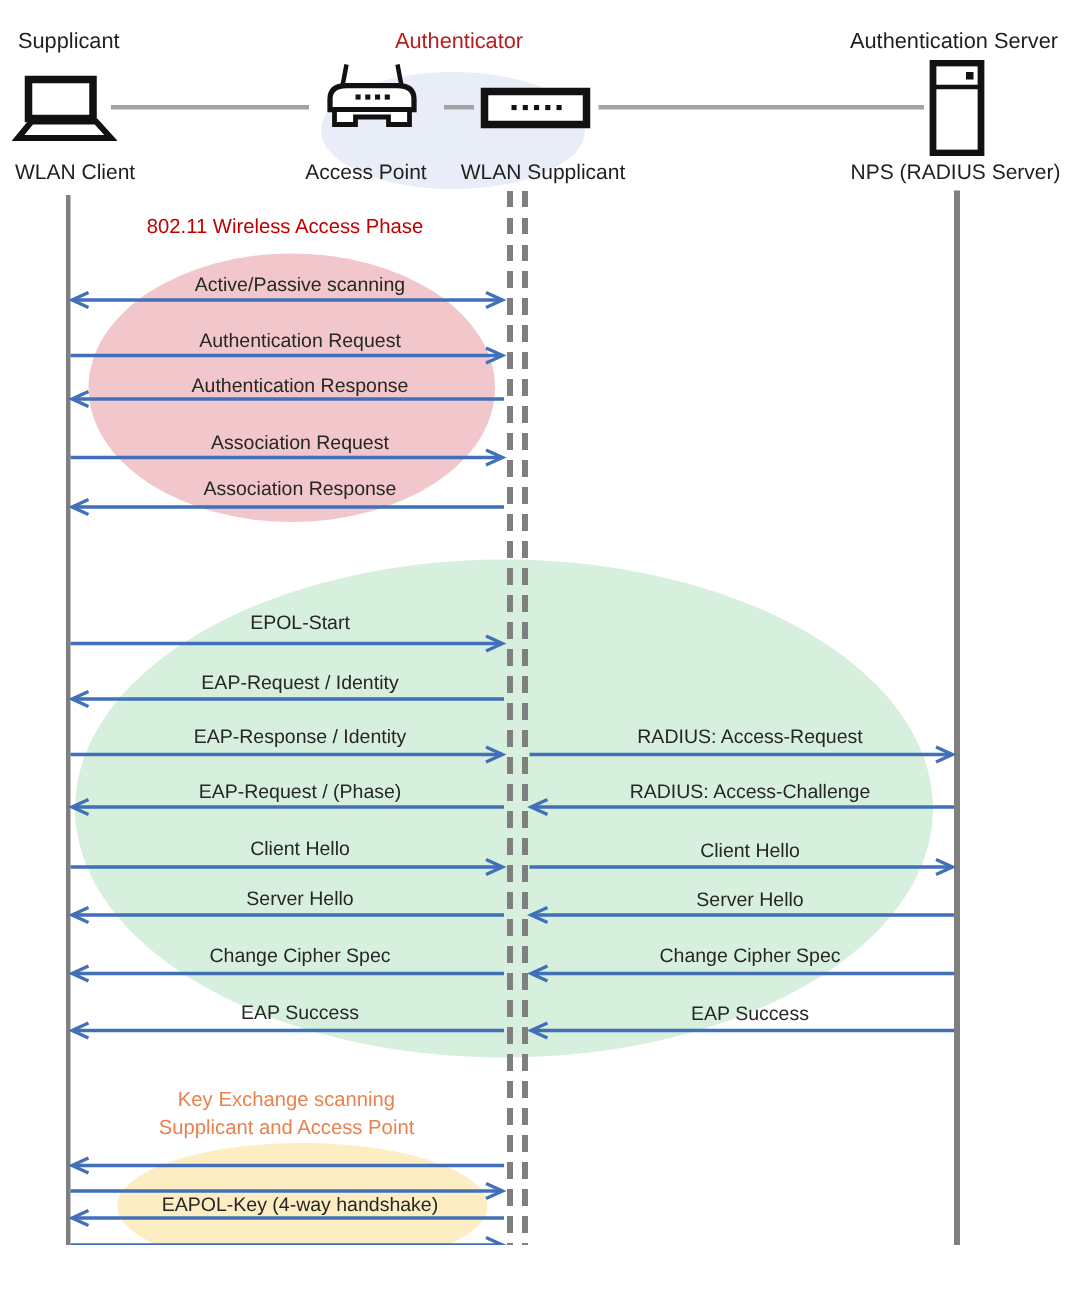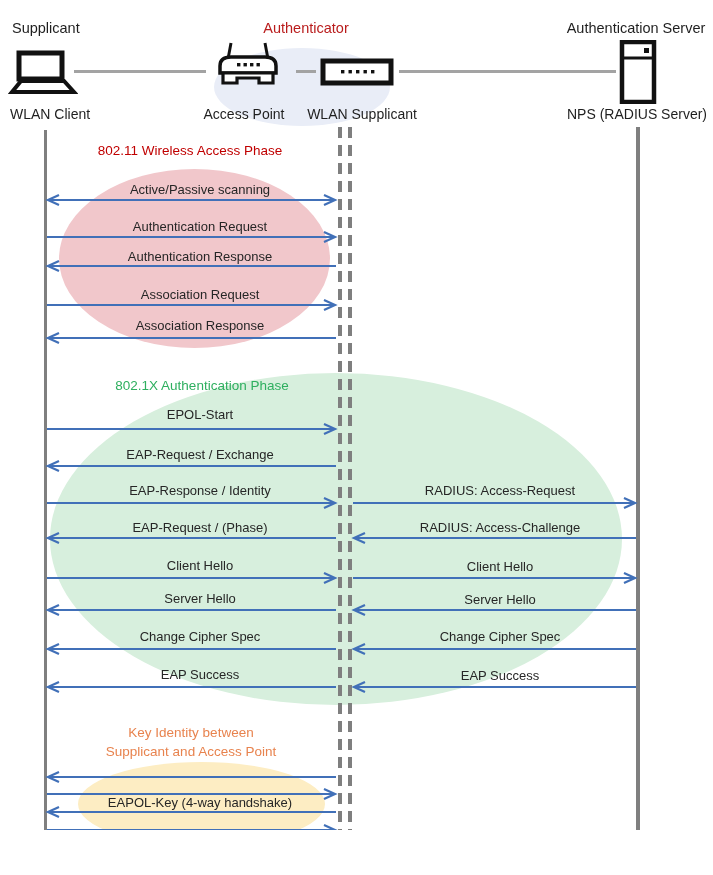--- a/index.html
+++ b/index.html
@@ -79,23 +79,22 @@
   <div class="node-label centered" style="left: 637px; top: 106px; color: rgb(31, 31, 31);">NPS (RADIUS Server)</div>
 
   <div class="lifeline solid" style="left: 43.5px; top: 130px; height: 732px; background: rgb(127, 127, 127);"></div>
   <div class="lifeline dashed" style="left: 338px; top: 127px; height: 728px; background: repeating-linear-gradient(rgb(127, 127, 127) 0px, rgb(127, 127, 127) 11px, transparent 11px, transparent 18px);"></div>
   <div class="lifeline dashed" style="left: 348px; top: 127px; height: 728px; background: repeating-linear-gradient(rgb(127, 127, 127) 0px, rgb(127, 127, 127) 11px, transparent 11px, transparent 18px);"></div>
   <div class="lifeline solid" style="left: 636px; top: 127px; height: 728px; background: rgb(127, 127, 127);"></div>
 
 <div class="ellipse" style="left: 59px; top: 169px; width: 271px; height: 179px; background: rgb(241, 199, 203);"></div>
     <div class="phase-title" style="left: 190px; top: 141px; color: rgb(192, 0, 0);">802.11 Wireless Access Phase</div>
     <div class="ellipse" style="left: 50px; top: 373px; width: 572px; height: 332px; background: rgb(215, 239, 221);"></div>
-    <div class="phase-title" style="left: 202px; top: 376px; color: rgb(46, 175, 95);">802.1X Authentication Phase</div>
     <div class="ellipse" style="left: 78px; top: 762px; width: 247px; height: 84px; background: rgb(253, 237, 195);"></div>
-    <div class="phase-title" style="left: 191px; top: 723px; color: rgb(232, 131, 78);">Key Identity between
+    <div class="phase-title" style="left: 191px; top: 723px; color: rgb(232, 131, 78);">Key Exchange scanning
 Supplicant and Access Point</div>
     <div class="msg-label" style="left: 200px; top: 182px; color: rgb(38, 38, 38);">Active/Passive scanning</div>
     <svg width="289" height="14" class="arrow-svg" style="left: 47px; top: 193px;">
       <line x1="2" x2="287" y1="7" y2="7" stroke="#4170b8" stroke-width="2.2"></line>
       <polyline points="277,2 288,7 277,12" fill="none" stroke="#4170b8" stroke-width="2.2"></polyline>
       <polyline points="12,2 1,7 12,12" fill="none" stroke="#4170b8" stroke-width="2.2"></polyline>
     </svg>
     <div class="msg-label" style="left: 200px; top: 219px; color: rgb(38, 38, 38);">Authentication Request</div>
     <svg width="289" height="14" class="arrow-svg" style="left: 47px; top: 230px;">
       <line x1="0" x2="287" y1="7" y2="7" stroke="#4170b8" stroke-width="2.2"></line>
@@ -114,21 +113,21 @@
     <div class="msg-label" style="left: 200px; top: 318px; color: rgb(38, 38, 38);">Association Response</div>
     <svg width="289" height="14" class="arrow-svg" style="left: 47px; top: 331px;">
       <line x1="2" x2="289" y1="7" y2="7" stroke="#4170b8" stroke-width="2.2"></line>
       <polyline points="12,2 1,7 12,12" fill="none" stroke="#4170b8" stroke-width="2.2"></polyline>
     </svg>
     <div class="msg-label" style="left: 200px; top: 407px; color: rgb(38, 38, 38);">EPOL-Start</div>
     <svg width="289" height="14" class="arrow-svg" style="left: 47px; top: 422px;">
       <line x1="0" x2="287" y1="7" y2="7" stroke="#4170b8" stroke-width="2.2"></line>
       <polyline points="277,2 288,7 277,12" fill="none" stroke="#4170b8" stroke-width="2.2"></polyline>
     </svg>
-    <div class="msg-label" style="left: 200px; top: 447px; color: rgb(38, 38, 38);">EAP-Request / Exchange</div>
+    <div class="msg-label" style="left: 200px; top: 447px; color: rgb(38, 38, 38);">EAP-Request / Identity</div>
     <svg width="289" height="14" class="arrow-svg" style="left: 47px; top: 459px;">
       <line x1="2" x2="289" y1="7" y2="7" stroke="#4170b8" stroke-width="2.2"></line>
       <polyline points="12,2 1,7 12,12" fill="none" stroke="#4170b8" stroke-width="2.2"></polyline>
     </svg>
     <div class="msg-label" style="left: 200px; top: 483px; color: rgb(38, 38, 38);">EAP-Response / Identity</div>
     <svg width="289" height="14" class="arrow-svg" style="left: 47px; top: 496px;">
       <line x1="0" x2="287" y1="7" y2="7" stroke="#4170b8" stroke-width="2.2"></line>
       <polyline points="277,2 288,7 277,12" fill="none" stroke="#4170b8" stroke-width="2.2"></polyline>
     </svg>
     <div class="msg-label" style="left: 500px; top: 483px; color: rgb(38, 38, 38);">RADIUS: Access-Request</div>

